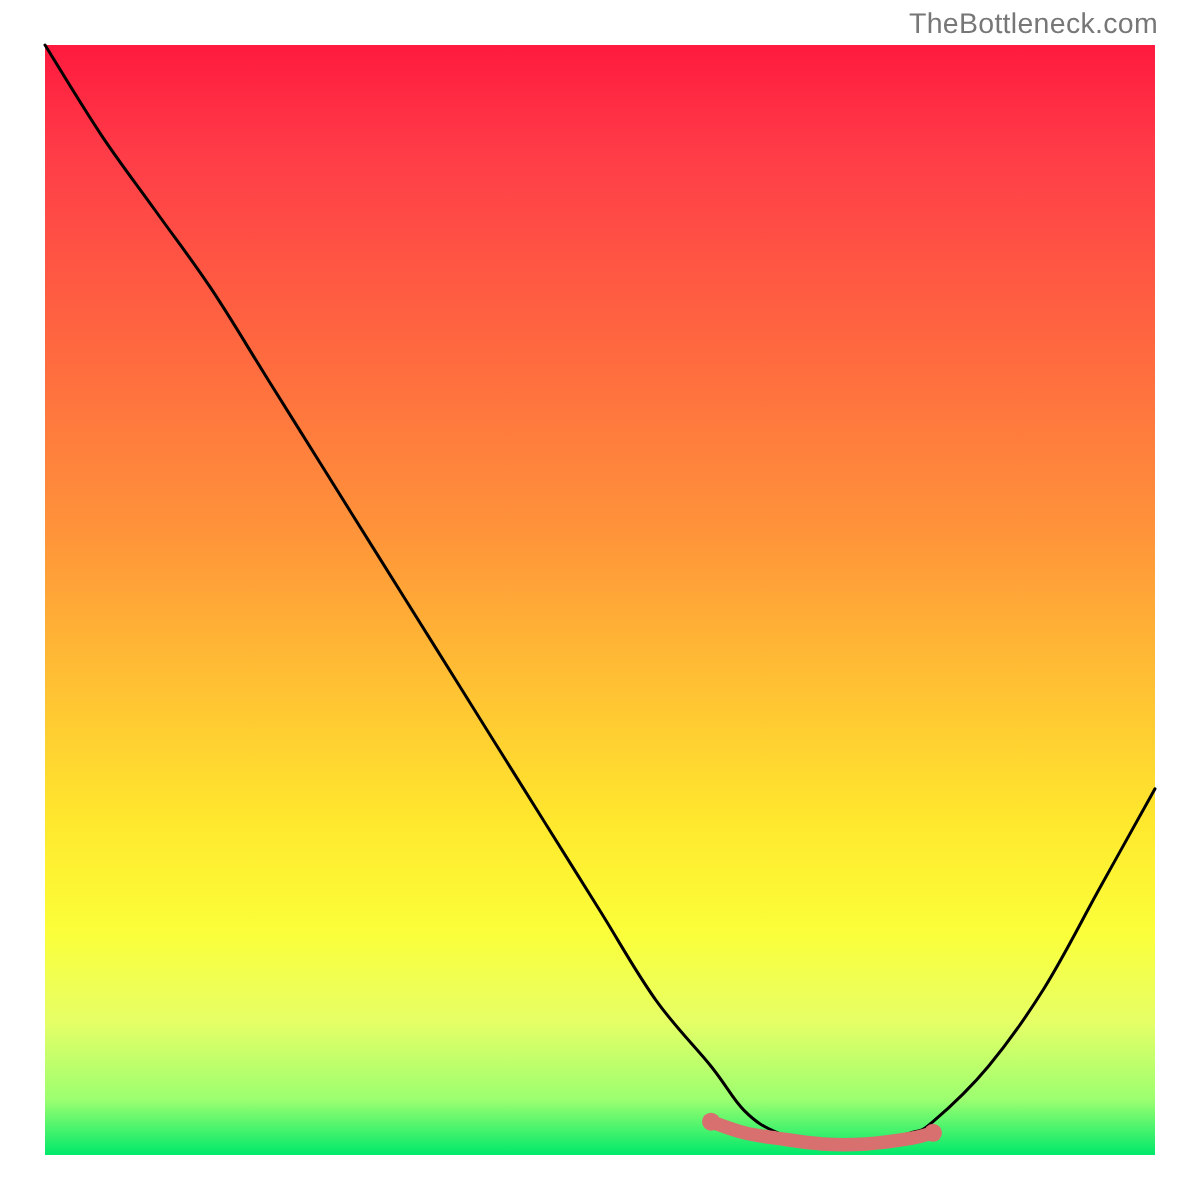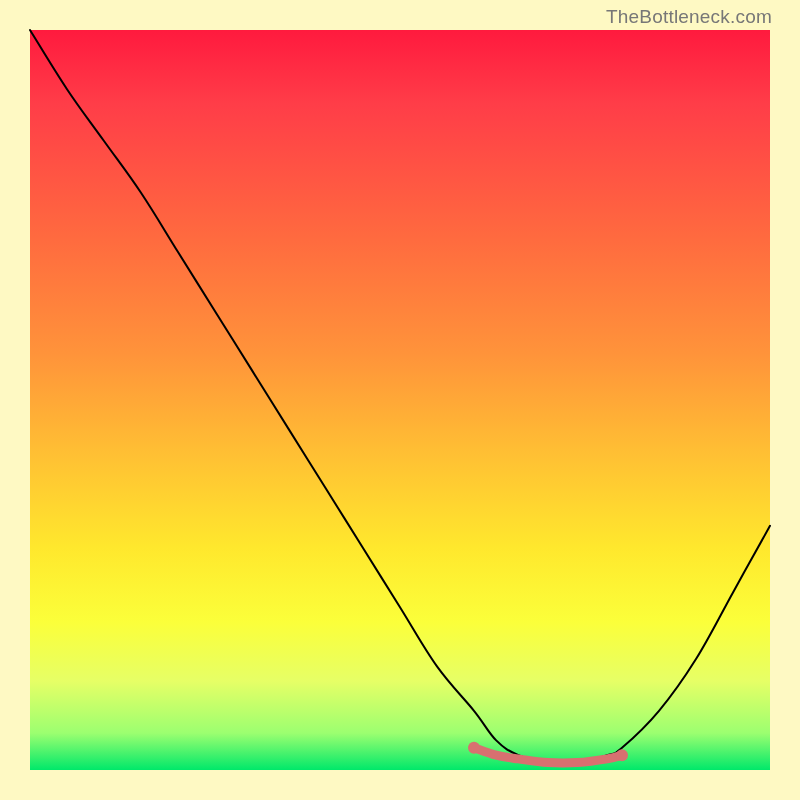--- a/index.html
+++ b/index.html
@@ -8,21 +8,21 @@
     width: 800px;
     height: 800px;
     background: #000;
     font-family: Arial, Helvetica, sans-serif;
     overflow: hidden;
   }
   .stage {
     position: relative;
     width: 800px;
     height: 800px;
-    background: #fef9c3;
+    background: #ffffff;
   }
   .chart-area {
     position: absolute;
     left: 30px;
     top: 30px;
     width: 740px;
     height: 740px;
     
     background: linear-gradient(
       to bottom,

